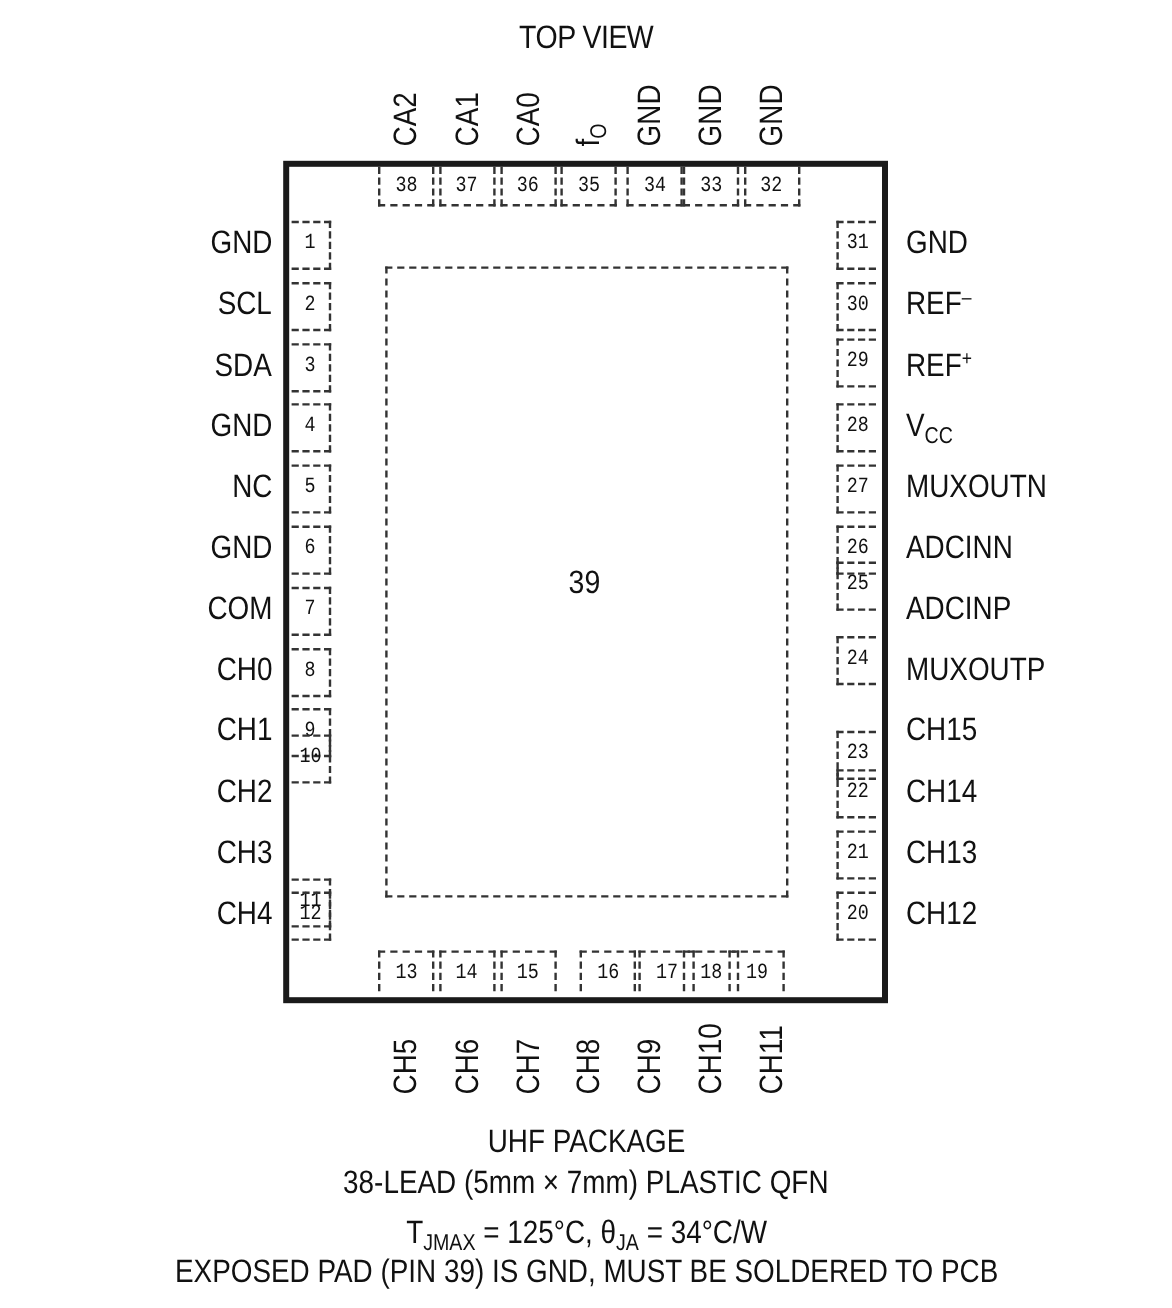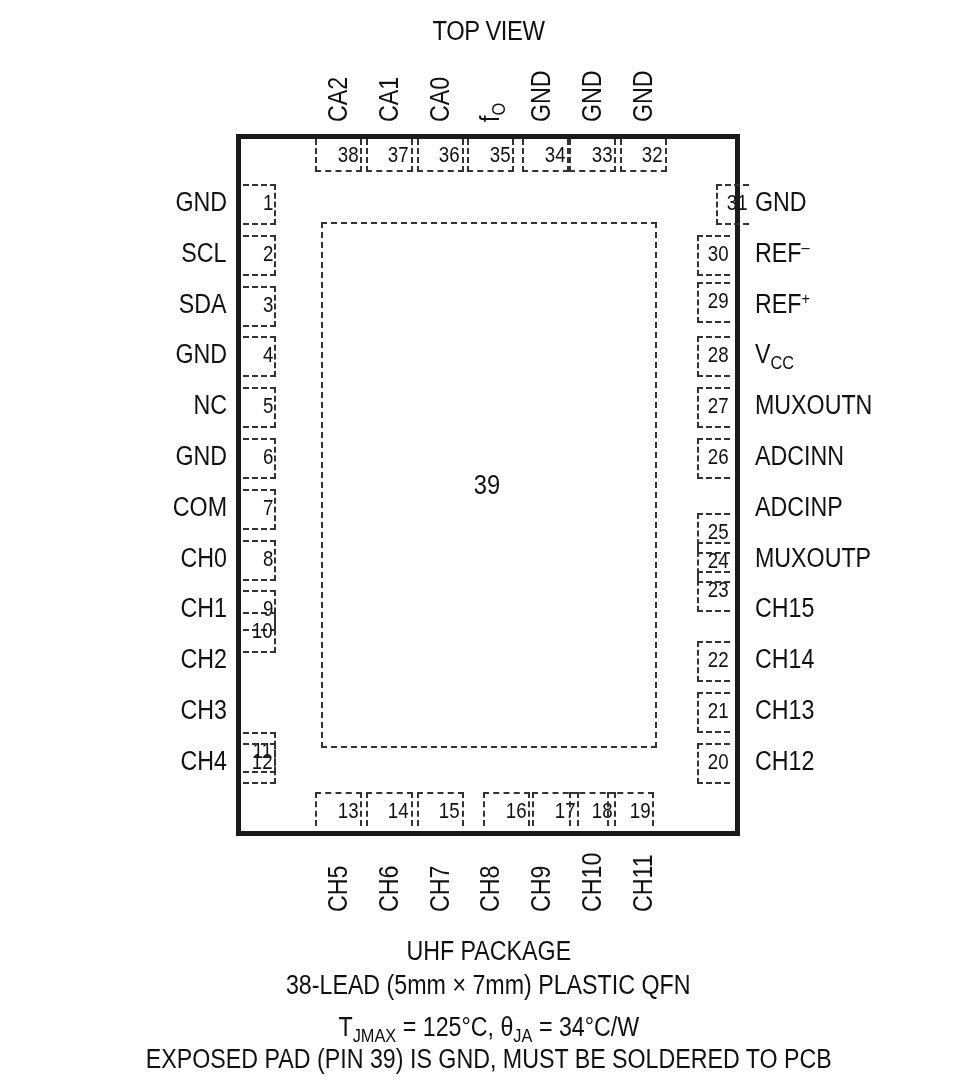--- a/index.html
+++ b/index.html
@@ -3,22 +3,22 @@
 <meta charset="utf-8">
 <style>
   html, body { margin:0; padding:0; background:#ffffff; }
   body { width:977px; height:1090px; position:relative; overflow:hidden;
          font-family:"Liberation Sans", "DejaVu Sans", sans-serif; color:#111; }
   .abs { position:absolute; }
   .title { left:0; width:977px; top:16px; text-align:center; font-size:27px; letter-spacing:-0.5px; transform:scaleX(0.88); }
   .pkg { left:236px; top:134px; width:494px; height:692px; border:5px solid #1a1a1a; }
   .epad { left:321px; top:222px; width:332px; height:522px; border:2px dashed #333; }
   .epad-label { left:440px; top:470px; width:94px; text-align:center; font-size:27px; transform:scaleX(0.88); }
-  .pad { position:absolute; border:2px dashed #333; box-sizing:border-box; text-align:right;
-         font-size:22px; line-height:34px; transform-origin:center; }
+  .pad { position:absolute; border:2px dashed #333; box-sizing:border-box; text-align:center;
+         font-size:18px; line-height:34px; transform-origin:center;font-family:Liberation Mono, monospace; }
   .pad span { display:inline-block; transform:scaleX(0.85); }
   .lpad { left:243px; width:33px; height:41px; border-left:none; }
   .rpad { left:697px; width:33px; height:41px; border-right:none; }
   .tpad { top:139px; width:47px; height:33px; border-top:none; line-height:32px; }
   .bpad { top:792px; width:47px; height:34px; border-bottom:none; line-height:34px; }
   .lname { position:absolute; right:750px; font-size:27px; text-align:right; white-space:nowrap; transform-origin:right center; transform:scaleX(0.86); }
   .rname { position:absolute; left:755px; font-size:27px; white-space:nowrap; transform-origin:left center; transform:scaleX(0.86); }
   .vname { position:absolute; font-size:27px; white-space:nowrap; transform-origin:left top; }
   .vtop { top:122px; transform:rotate(-90deg) scaleX(0.86); }
   .vbot { top:912px; transform:rotate(-90deg) scaleX(0.86); }
@@ -60,37 +60,37 @@
     <div class="pad lpad" style="top:732px;"><span>11</span></div>
     <div class="lname" style="top:695px;"><span>CH3</span></div>
     <div class="pad lpad" style="top:742.8px;"><span>12</span></div>
     <div class="lname" style="top:745.8px;"><span>CH4</span></div>
     <div class="pad rpad" style="top:742.8px;"><span>20</span></div>
     <div class="rname" style="top:745.8px;"><span>CH12</span></div>
     <div class="pad rpad" style="top:692px;"><span>21</span></div>
     <div class="rname" style="top:695px;"><span>CH13</span></div>
     <div class="pad rpad" style="top:641.2px;"><span>22</span></div>
     <div class="rname" style="top:644.2px;"><span>CH14</span></div>
-    <div class="pad rpad" style="top:571px;"><span>23</span></div>
+    <div class="pad rpad" style="top:609px;"><span>23</span></div>
     <div class="rname" style="top:593.4px;"><span>CH15</span></div>
-    <div class="pad rpad" style="top:542px;"><span>24</span></div>
+    <div class="pad rpad" style="top:530px;"><span>24</span></div>
     <div class="rname" style="top:542.5999999999999px;"><span>MUXOUTP</span></div>
-    <div class="pad rpad" style="top:513px;"><span>25</span></div>
+    <div class="pad rpad" style="top:468px;"><span>25</span></div>
     <div class="rname" style="top:491.79999999999995px;"><span>ADCINP</span></div>
     <div class="pad rpad" style="top:438px;"><span>26</span></div>
     <div class="rname" style="top:441px;"><span>ADCINN</span></div>
     <div class="pad rpad" style="top:387.2px;"><span>27</span></div>
     <div class="rname" style="top:390.2px;"><span>MUXOUTN</span></div>
     <div class="pad rpad" style="top:336.4px;"><span>28</span></div>
     <div class="rname" style="top:339.4px;"><span>V</span><sub>CC</sub></div>
     <div class="pad rpad" style="top:282px;"><span>29</span></div>
     <div class="rname" style="top:288.6px;"><span>REF</span><sup>+</sup></div>
     <div class="pad rpad" style="top:234.8px;"><span>30</span></div>
     <div class="rname" style="top:237.8px;"><span>REF</span><sup>–</sup></div>
-    <div class="pad rpad" style="top:184px;margin-left:19px;"><span>31</span></div>
+    <div class="pad rpad" style="top:184px;"><span>31</span></div>
     <div class="rname" style="top:187px;"><span>GND</span></div>
     <div class="pad tpad" style="left:619.8px;"><span>32</span></div>
     <div class="vname vtop" style="left:627.8px;"><span>GND</span></div>
     <div class="pad tpad" style="left:569px;"><span>33</span></div>
     <div class="vname vtop" style="left:577px;"><span>GND</span></div>
     <div class="pad tpad" style="left:522px;"><span>34</span></div>
     <div class="vname vtop" style="left:526.2px;"><span>GND</span></div>
     <div class="pad tpad" style="left:467.4px;"><span>35</span></div>
     <div class="vname vtop" style="left:475.4px;"><span>f</span><sub>O</sub></div>
     <div class="pad tpad" style="left:416.6px;"><span>36</span></div>

